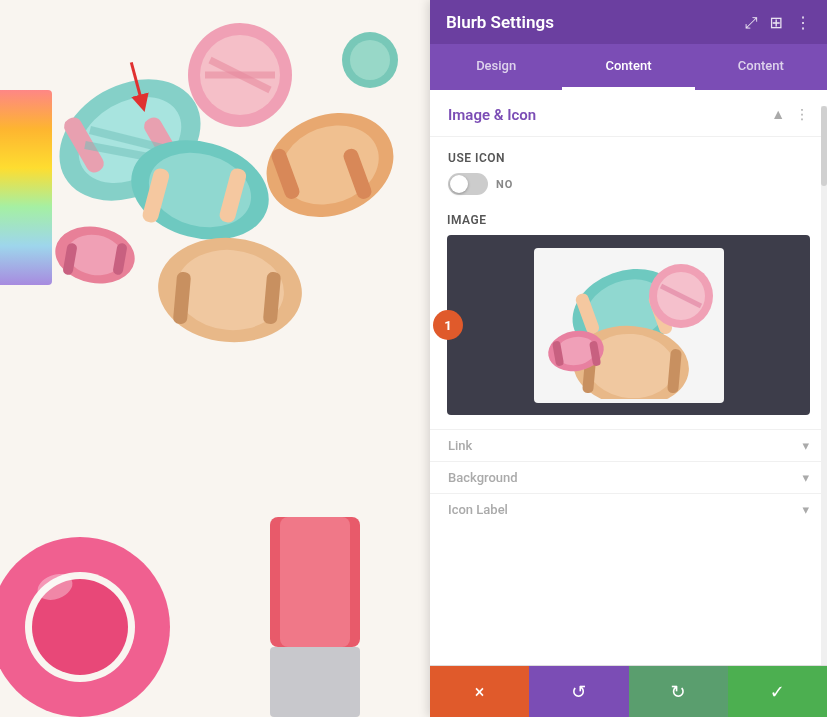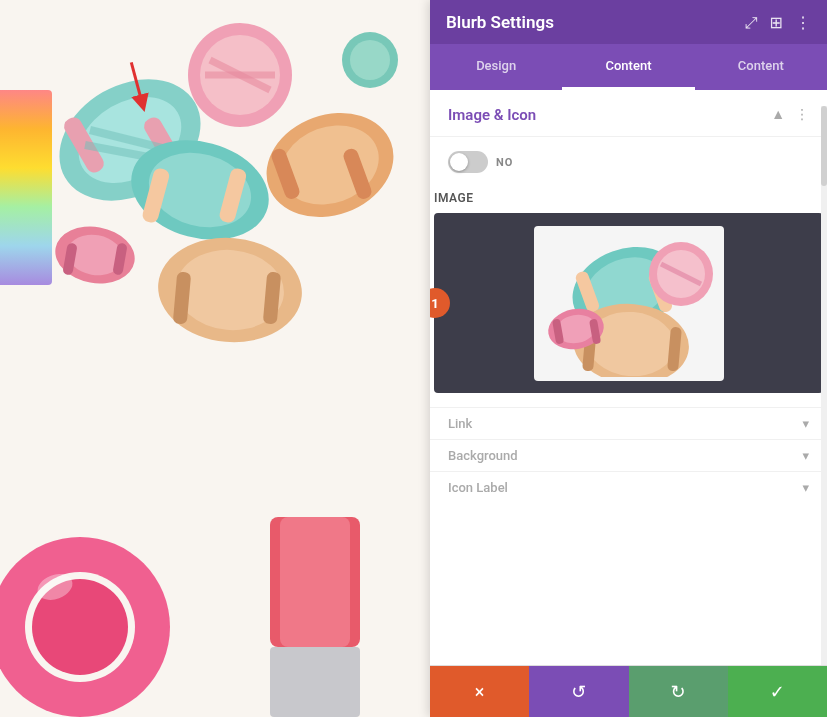--- a/index.html
+++ b/index.html
@@ -211,21 +211,21 @@
 
     .toggle-label {
       font-size: 11px;
       font-weight: 700;
       color: #888;
       letter-spacing: 1px;
     }
 
     
     .image-field-row {
-      padding: 4px 4px 14px;
+      padding: 4px 17px 14px;
     }
 
     .image-preview-container {
       width: 100%;
       background: #3d3d4a;
       border-radius: 4px;
       padding: 12px;
       display: flex;
       align-items: center;
       justify-content: center;
@@ -430,20 +430,21 @@
 
     <div class="section-header">
       <span class="section-title">Image &amp; Icon</span>
       <div class="section-header-icons">
         <span class="section-icon">▲</span>
         <span class="section-icon">⋮</span>
       </div>
     </div>
 
     <div class="field-row">
+      <div class="field-label">Use Icon</div>
       <div class="toggle-row">
         <div class="toggle-switch">
           <div class="toggle-knob"></div>
         </div>
         <span class="toggle-label">NO</span>
       </div>
     </div>
 
     <div class="image-field-row">
       <div class="field-label">Image</div>

